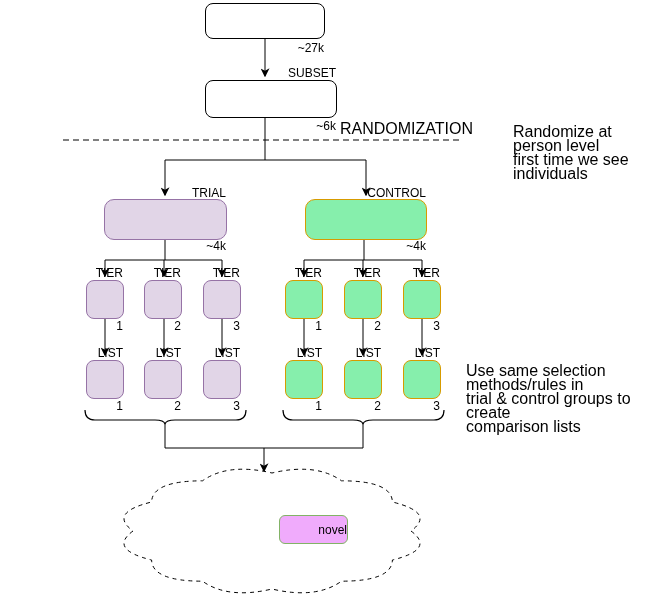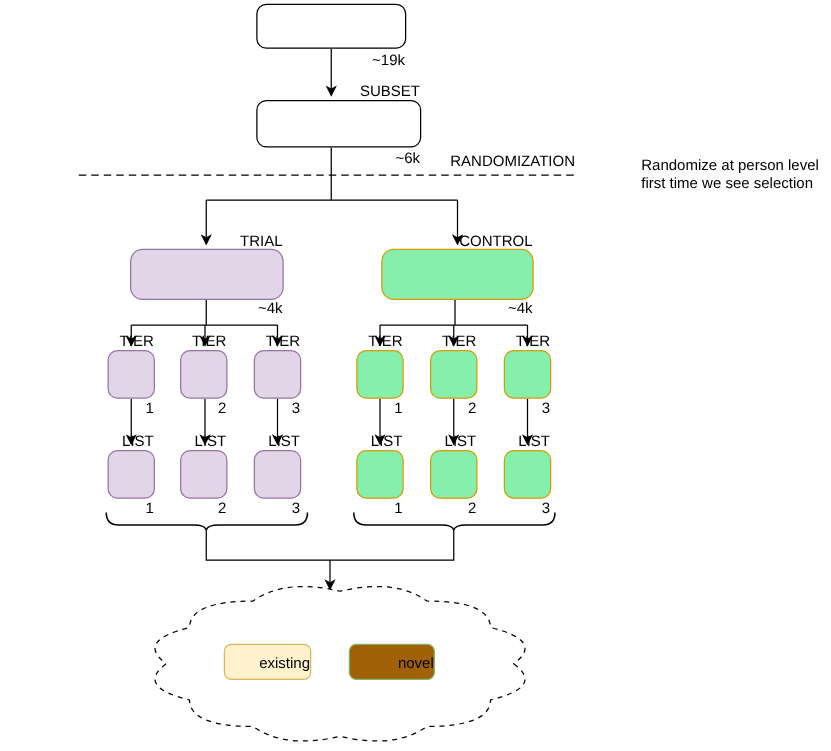--- a/index.html
+++ b/index.html
@@ -8,22 +8,22 @@
   svg.wires{position:absolute;left:0;top:0;width:665px;height:601px;}
   .node{position:absolute;box-sizing:border-box;border:1px solid #000;background:#fff;
         display:flex;flex-direction:column;align-items:flex-end;justify-content:center;
         font-size:12px;line-height:14px;text-align:center;border-radius:8px;gap:39px;}
   .node span{display:block;}
   .big{border-radius:10px;}
   .pill{border-radius:6px;}
   .purple{background:#E1D5E7;border-color:#9673A6;}
   .orange{background:#86efac;border-color:#D79B00;}
   .yellow{background:#FFF2CC;border-color:#D6B656;}
-  .green{background:#a16207;border-color:#82B366;}
-  .ann{position:absolute;font-size:12px;line-height:14px;white-space:pre-line;}
+  .green{background:#f0abfc;border-color:#82B366;}
+  .ann{position:absolute;font-size:16px;line-height:14px;white-space:pre-line;}
   .right-align{text-align:right;}
   .center-align{text-align:center;}
 </style>
 </head>
 <body>
 
 <div id="canvas">
 
   <svg class="wires">
     <defs>
@@ -64,21 +64,21 @@
     <path d="M264,448 L264,471" stroke="#000" fill="none" marker-end="url(#arr)"></path>
 
     <path d="M411,531 Q435.8,549.3 392.4,560 Q391.9,581.1 341.5,581.2 Q315.9,599.4 272,589
              Q228.1,599.4 202.5,581.2 Q152.1,581.1 151.6,560 Q108.2,549.3 133,531
              Q108.2,512.7 151.6,502 Q152.1,480.9 202.5,480.8 Q228.1,462.6 272,473
              Q315.9,462.6 341.5,480.8 Q391.9,480.9 392.4,502 Q435.8,512.7 411,531 Z" stroke="#000" fill="#ffffff" stroke-dasharray="4,4"></path>
   </svg>
 
   <div class="node" style="left:205px;top:3px;width:120px;height:36px;">
     <span>COHORT</span>
-    <span>~19k</span>
+    <span>~27k</span>
   </div>
 
   <div class="node" style="left:205px;top:80px;width:132px;height:38px;">
     <span>SUBSET</span>
     <span>~6k</span>
   </div>
 
   <div class="ann right-align" style="left:340px;top:122px;width:120px;">RANDOMIZATION</div>
 
   <div class="node big purple" style="left:104px;top:199px;width:123px;height:41px;">
@@ -136,26 +136,26 @@
   </div>
   <div class="node orange" style="left:344px;top:360px;width:38px;height:39px;">
     <span>LIST</span>
     <span>2</span>
   </div>
   <div class="node orange" style="left:403px;top:360px;width:38px;height:39px;">
     <span>LIST</span>
     <span>3</span>
   </div>
 
-  <div class="node pill yellow" style="left:179px;top:515px;width:70px;height:29px;">
-    <span>existing</span>
-  </div>
   <div class="node pill green" style="left:279px;top:515px;width:69px;height:29px;">
     <span>novel</span>
   </div>
 
   <div class="ann" style="left:513px;top:125px;width:152px;">Randomize at person level
-first time we see selection</div>
+first time we see individuals</div>
 
 
+  <div class="ann" style="left:466px;top:364px;width:200px;">Use same selection methods/rules in
+trial &amp; control groups to create
+comparison lists</div>
 
 
 </div>
 
 </body></html>

